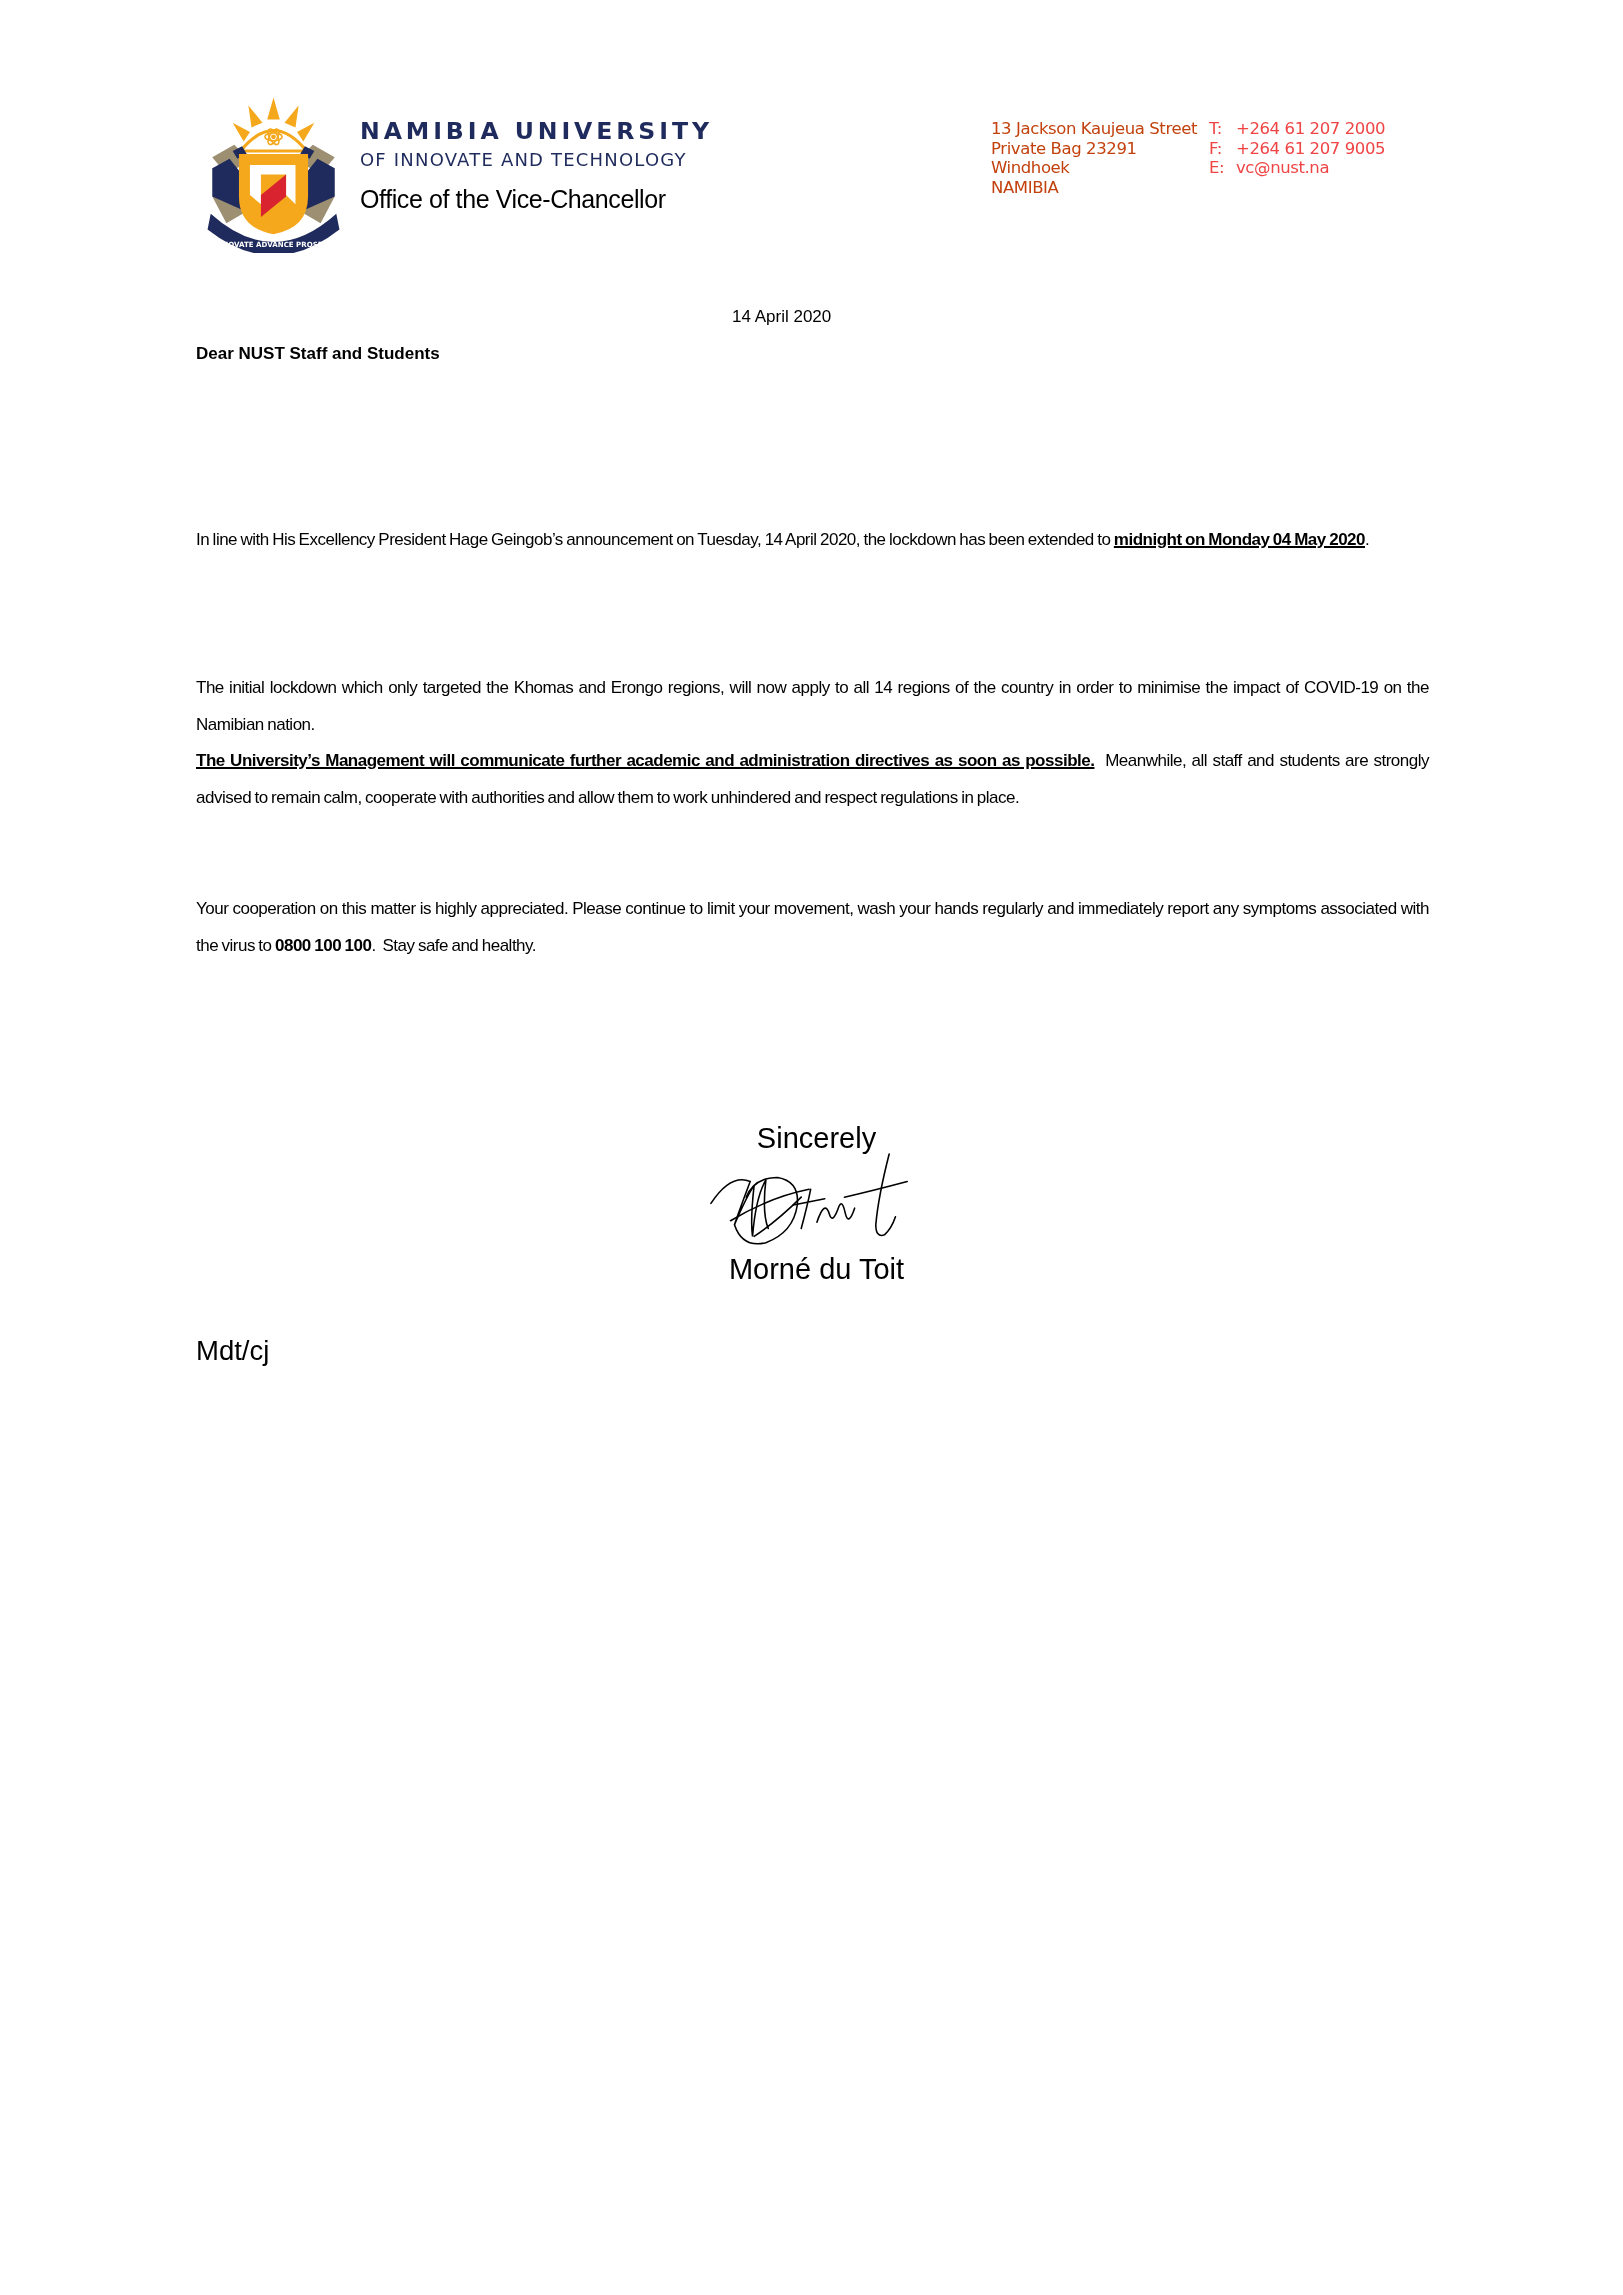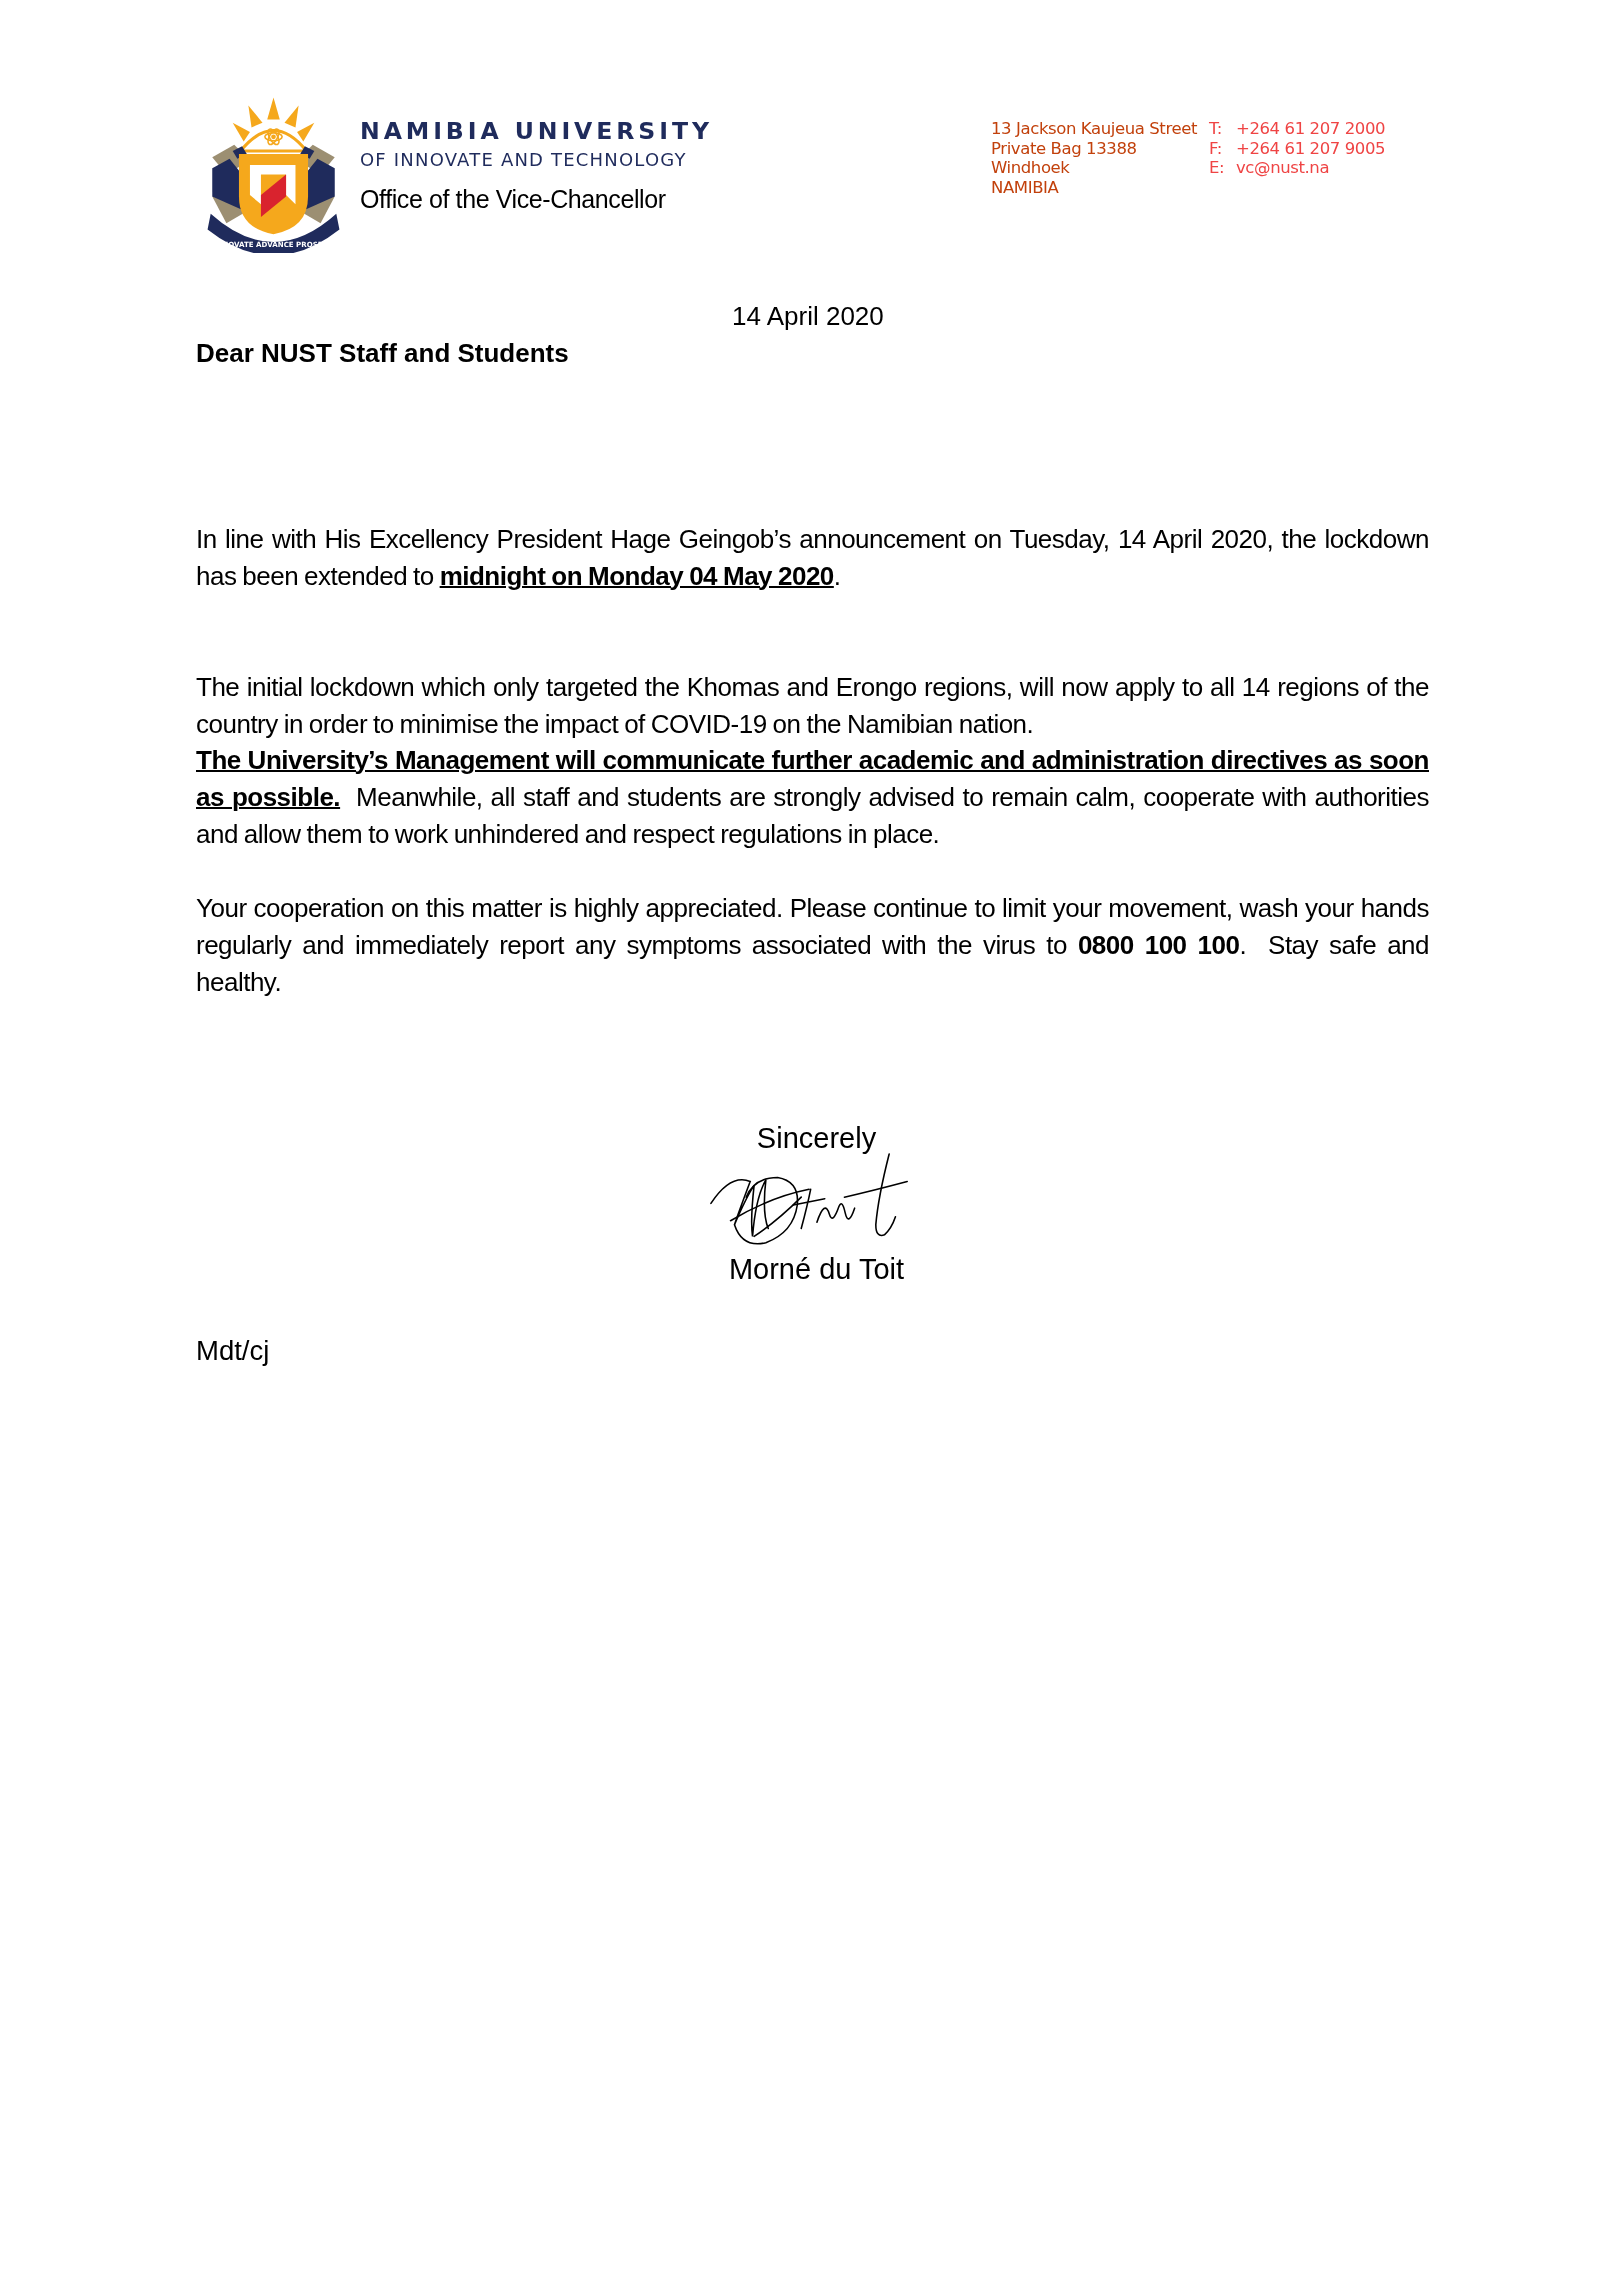--- a/index.html
+++ b/index.html
@@ -19,21 +19,21 @@
 
     .address { position: absolute; left: 991px; top: 119px; font-size: 16.5px; line-height: 19.6px;
                color: #c2410c; font-family: "DejaVu Sans", sans-serif; font-weight: normal;
                letter-spacing: -0.4px; }
     .contact { position: absolute; left: 1209px; top: 119px; font-size: 16.5px; line-height: 19.6px;
                color: #ef4444; font-family: "DejaVu Sans", sans-serif; letter-spacing: -0.4px; }
     .contact .row { white-space: nowrap; }
     .contact .k { display: inline-block; width: 27px; }
 
     
-    .txt { position: absolute; font-size: 26px; line-height: 37px; font-family: "Liberation Sans", sans-serif; }
+    .txt { position: absolute; font-size: 17px; line-height: 37px; font-family: "Liberation Sans", sans-serif; }
     .date { left: 732px; top: 298px; }
     .salutation { left: 196px; top: 335px; font-weight: bold; }
     .subject { left: 196px; top: 446px; font-weight: bold; }
     .para { left: 196px; width: 1233px; text-align: justify; text-align-last: left; letter-spacing: -0.5px; word-spacing: -0.8px; }
     .p1 { top: 521px; }
     .p2 { top: 669px; }
     .p3 { top: 742px; }
     .p4 { top: 890px; }
     .p3 .ul, .p1 .ul { font-weight: bold; text-decoration: underline; text-decoration-thickness: 2.4px; }
     .b { font-weight: bold; }
@@ -89,21 +89,21 @@
   </svg>
 
   <div class="brand">
     <div class="brand-line1">NAMIBIA UNIVERSITY</div>
     <div class="brand-line2">OF INNOVATE AND TECHNOLOGY</div>
     <div class="brand-office">Office of the Vice-Chancellor</div>
   </div>
 
   <div class="address">
     <div>13 Jackson Kaujeua Street</div>
-    <div>Private Bag 13388</div>
+    <div>Private Bag 23291</div>
     <div>Windhoek</div>
     <div>NAMIBIA</div>
   </div>
 
   <div class="contact">
     <div class="row"><span class="k">T:</span><span>+264 61 207 2000</span></div>
     <div class="row"><span class="k">F:</span><span>+264 61 207 9005</span></div>
     <div class="row"><span class="k">E:</span><span>vc@nust.na</span></div>
   </div>
 

